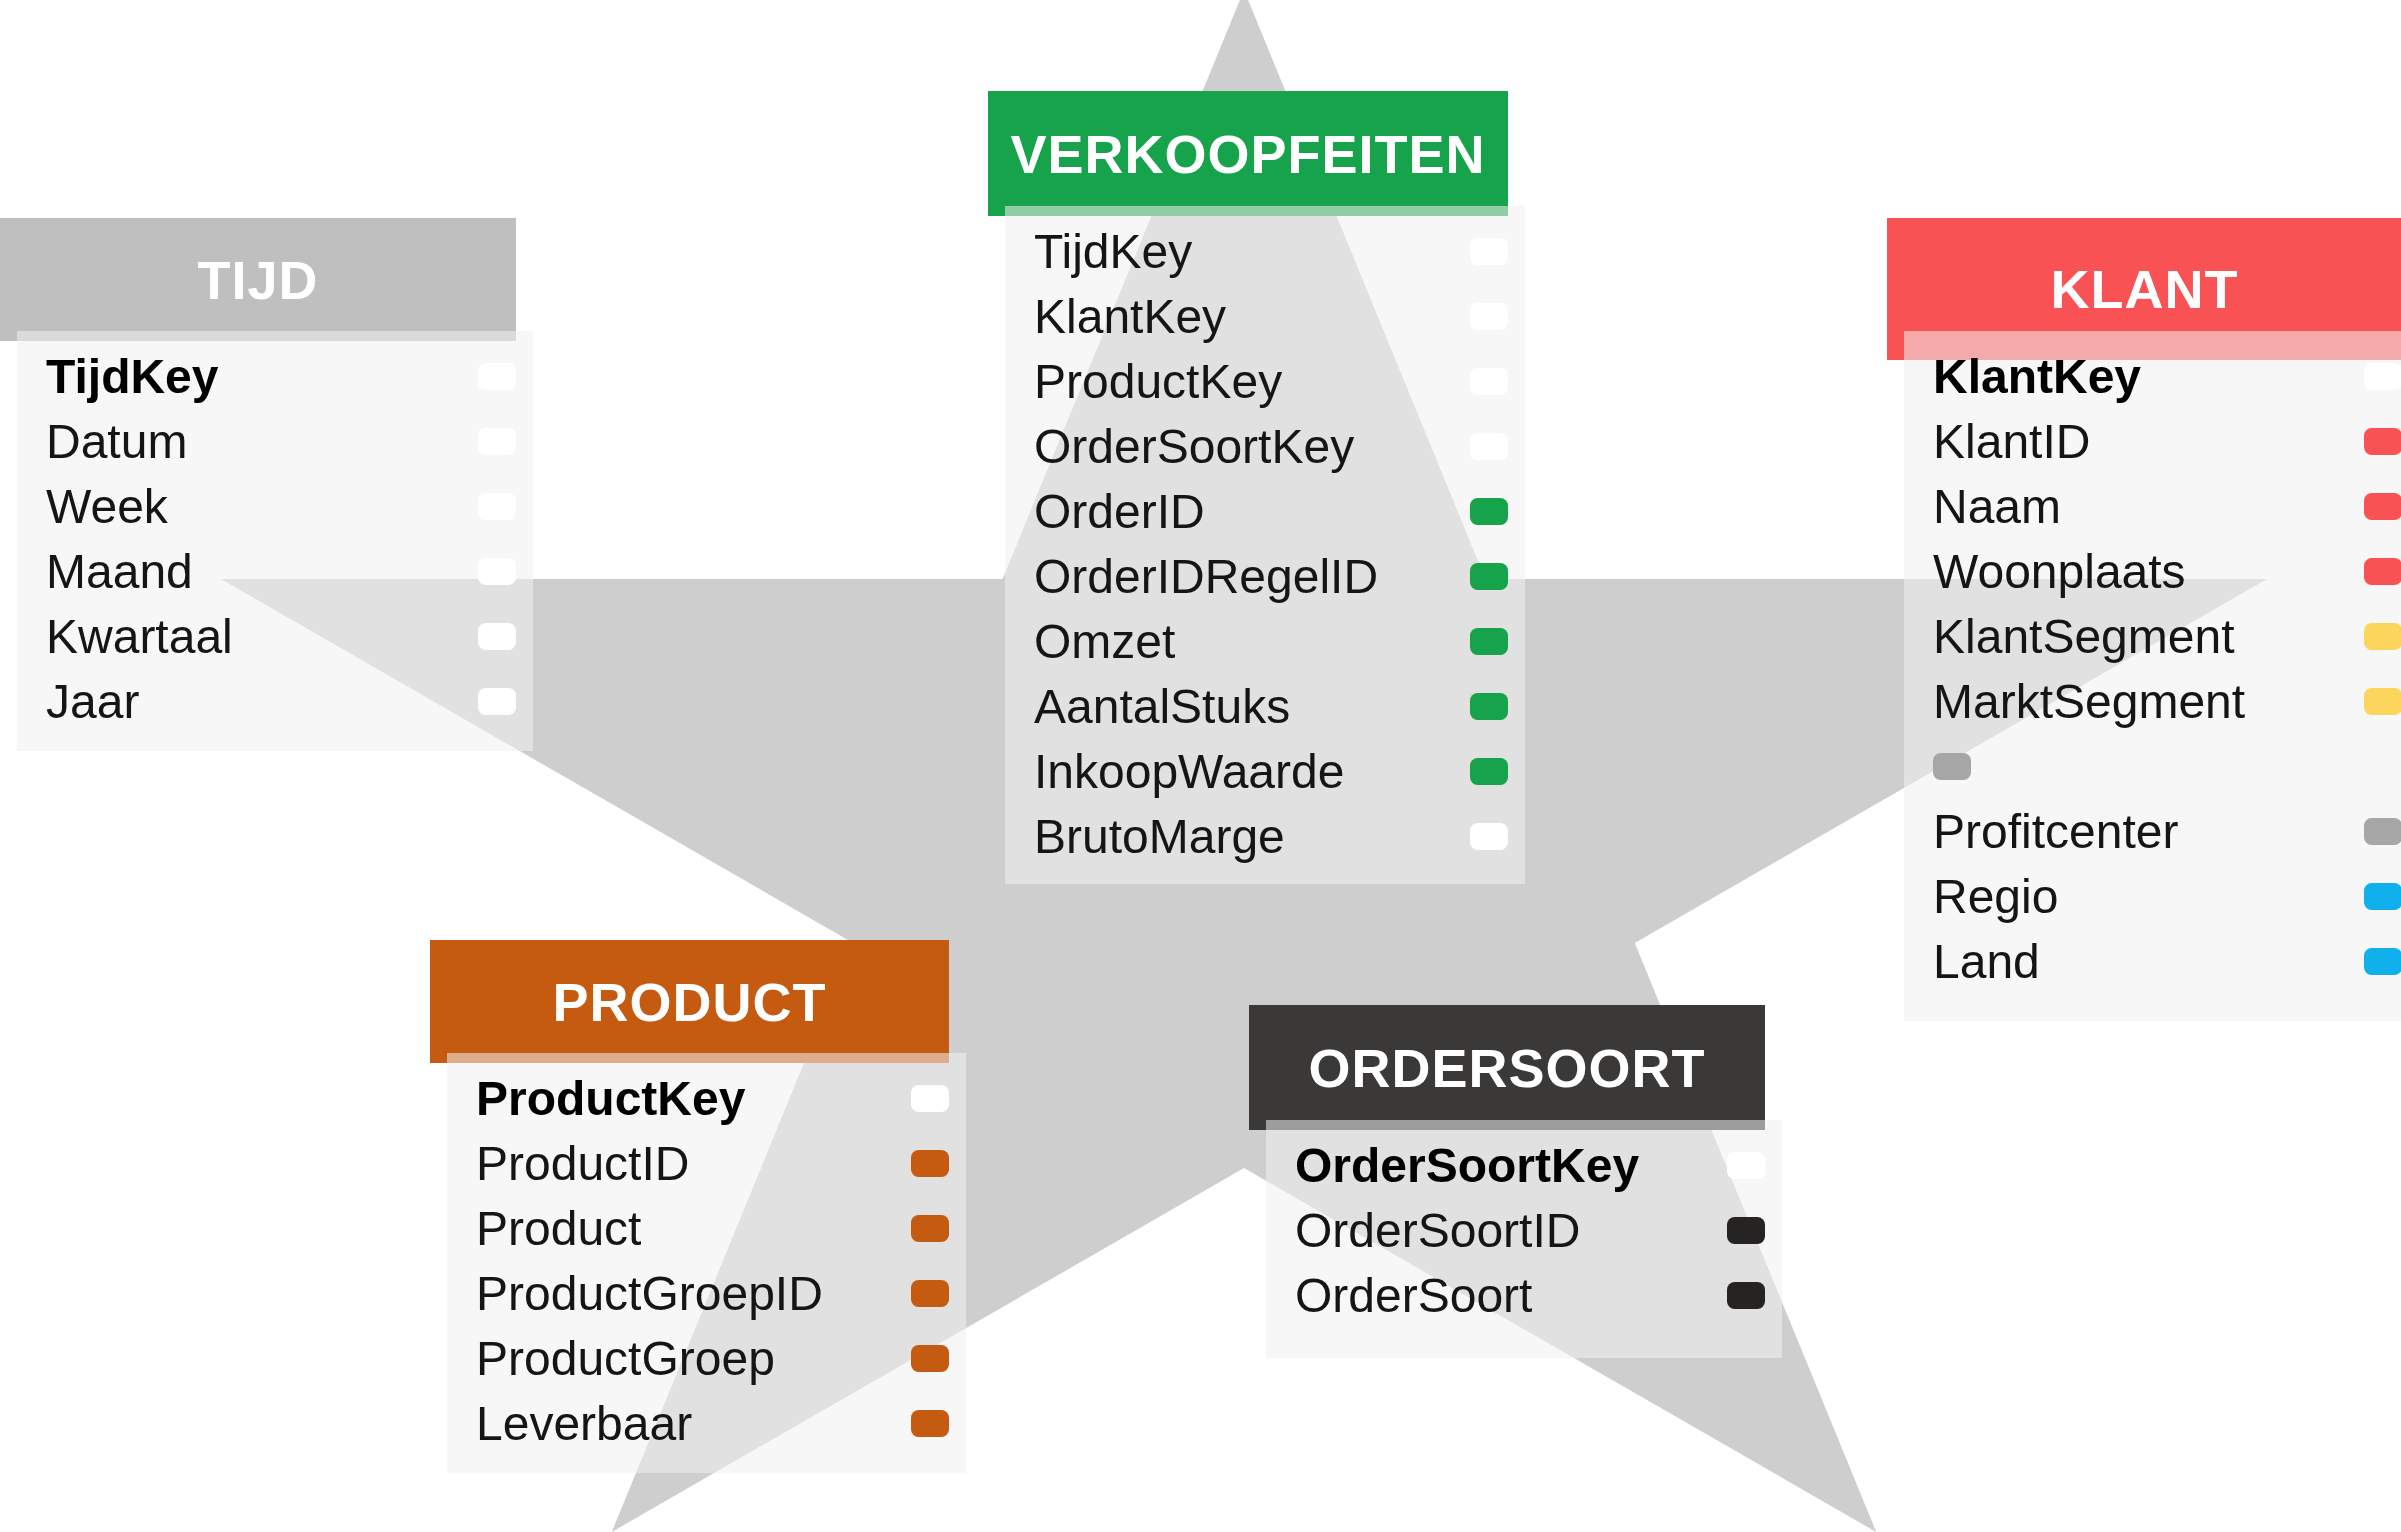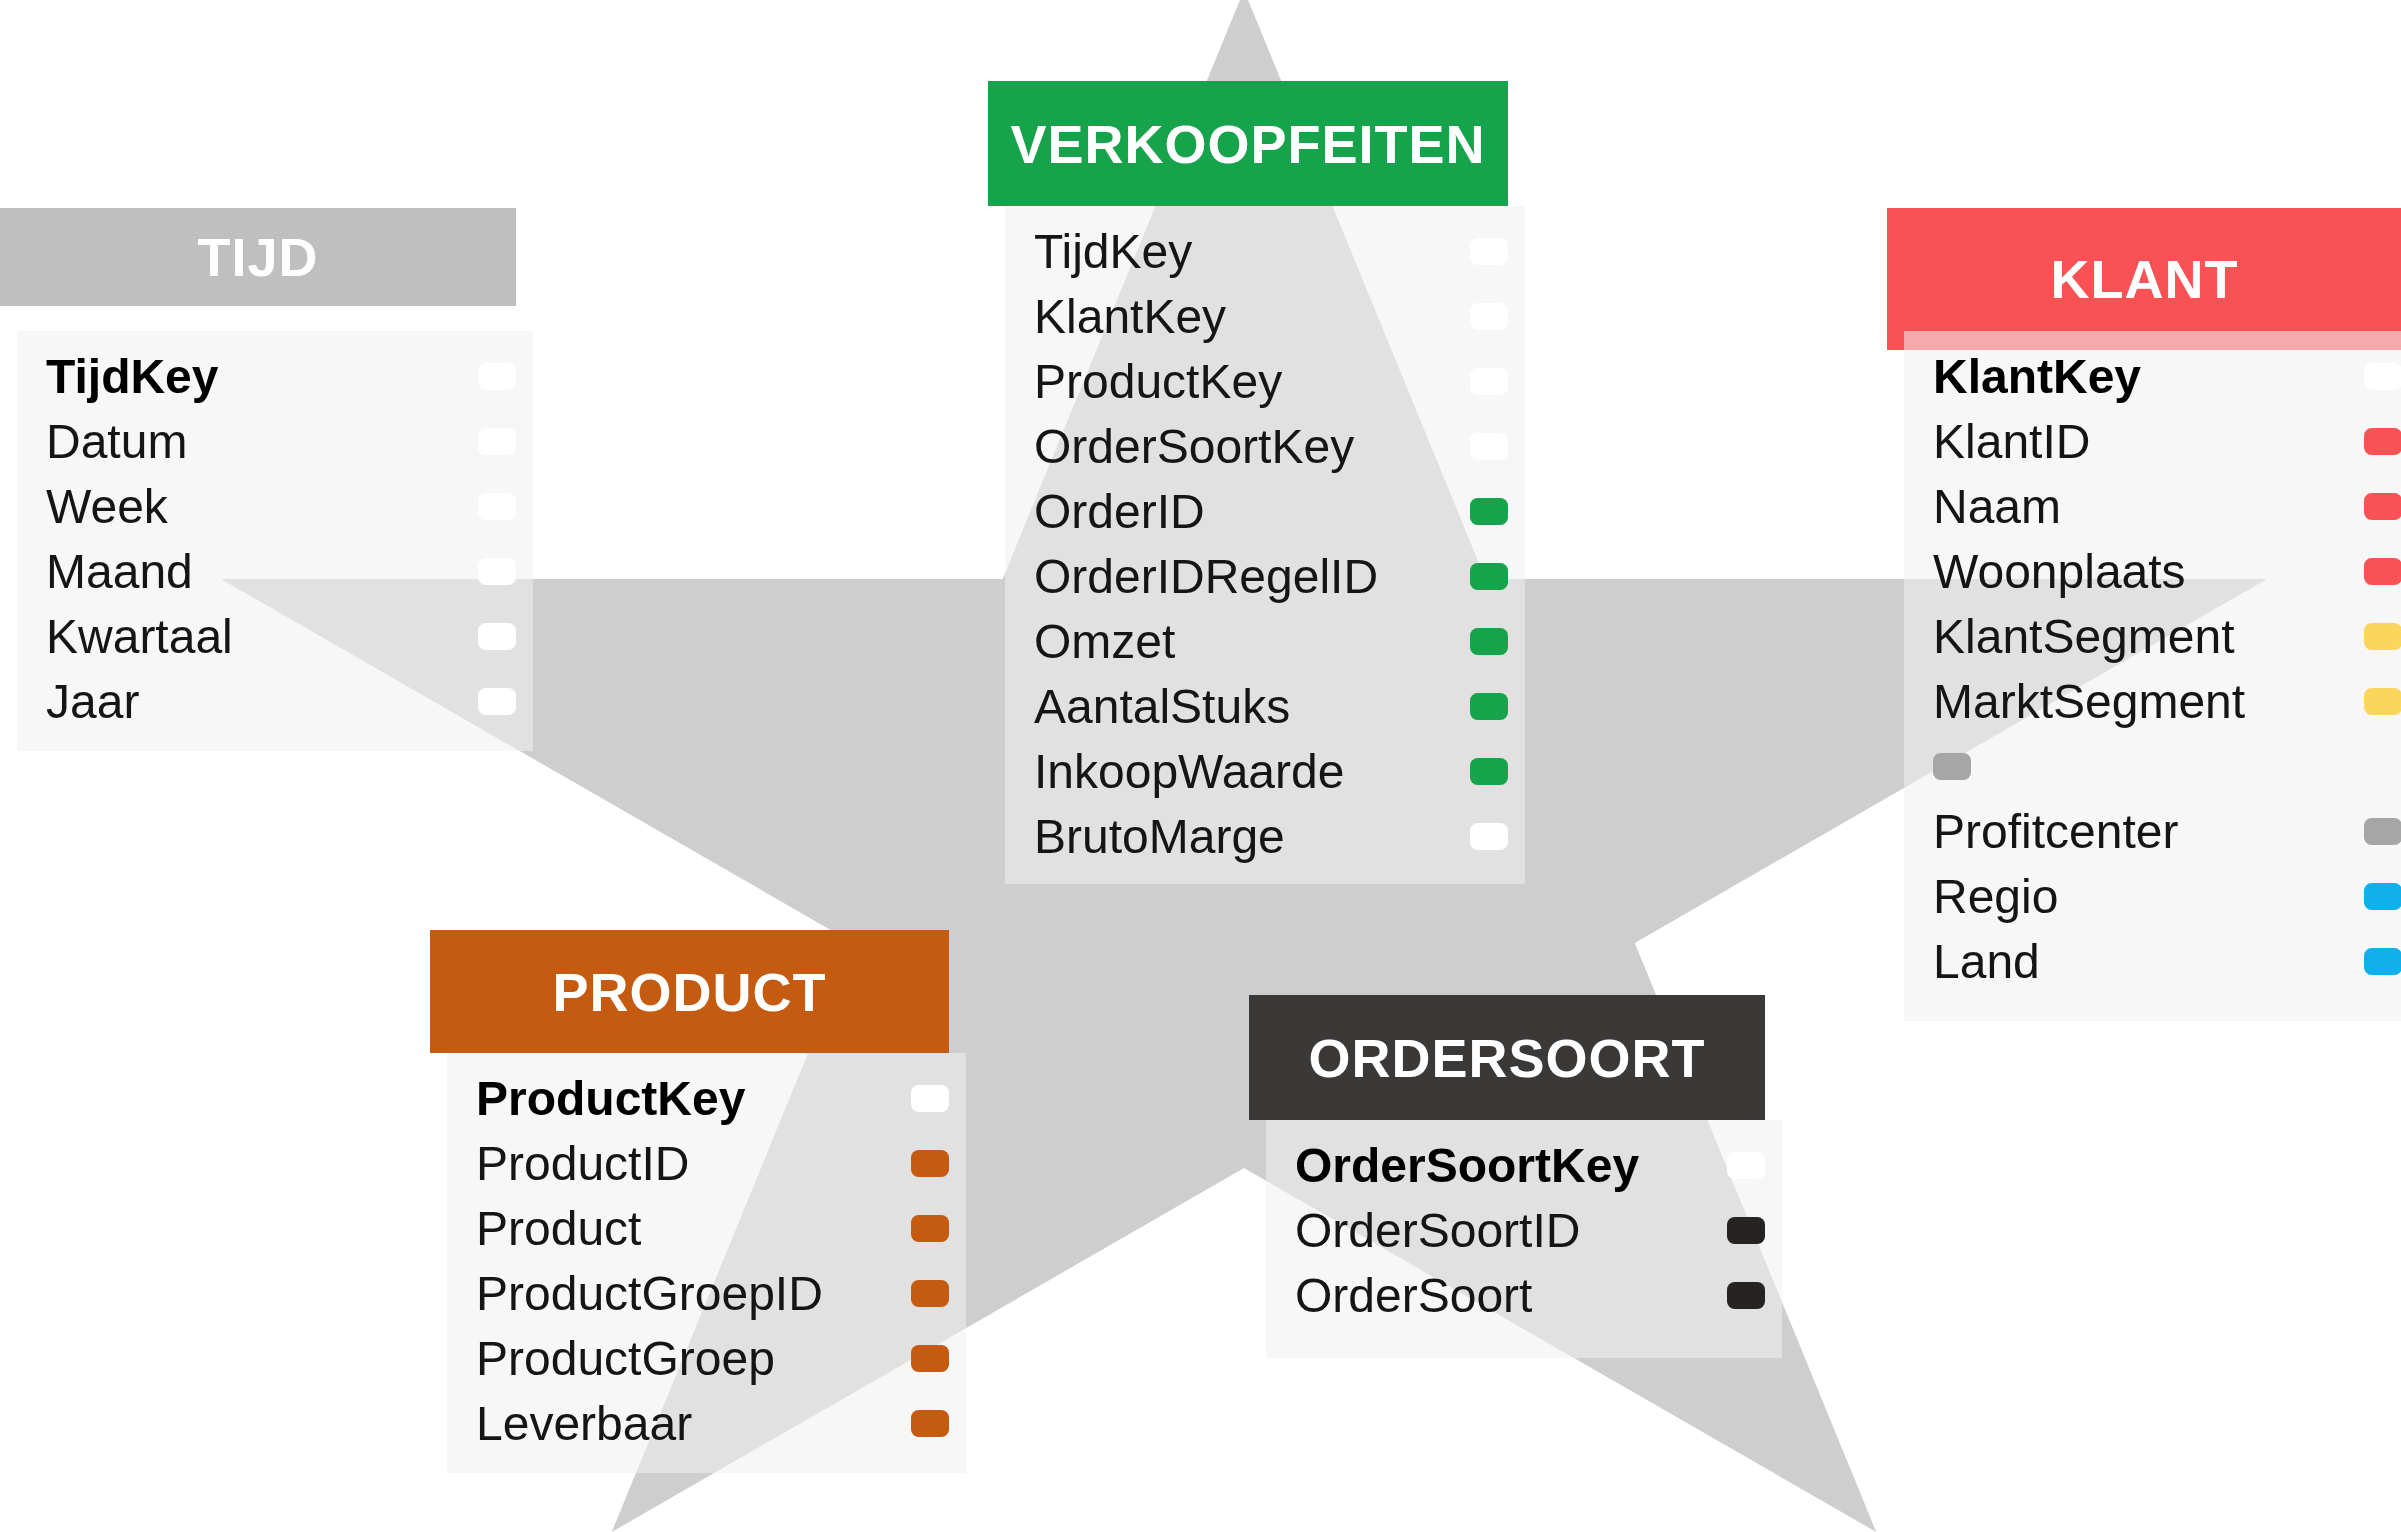--- a/index.html
+++ b/index.html
@@ -21,21 +21,21 @@
     top: -9.6px;
     width: 2046px;
     height: 1542px;
   }
   .table {
     position: absolute;
   }
   .thead {
     position: absolute;
     left: 0;
-    top: 4px;
+    top: 14px;
     width: 100%;
     color: #FFFFFF;
     font-weight: 700;
     font-size: 54px;
     letter-spacing: 1px;
     text-align: center;
     display: flex;
     align-items: center;
     justify-content: center;
   }
@@ -69,21 +69,21 @@
     height: 27px;
     border-radius: 7.7px;
     flex: none;
   }
   
   #t-verkoopfeiten { left: 988px; top: 77px;  width: 520px; }
   #t-verkoopfeiten .thead { height: 125px; }
   #t-verkoopfeiten .tbody { top: 129px; height: 678px; }
 
   #t-tijd { left: 0px; top: 204px; width: 516px; }
-  #t-tijd .thead { height: 98px; }
+  #t-tijd .thead { height: 123px; }
   #t-tijd .tbody { top: 127px; height: 420px; }
 
   #t-klant { left: 1887px; top: 204px; width: 515px; }
   #t-klant .thead { height: 142px; }
   #t-klant .tbody { top: 127px; height: 690px; }
 
   #t-product { left: 430px; top: 926px; width: 519px; }
   #t-product .thead { height: 123px; }
   #t-product .tbody { top: 127px; height: 420px; }
 

